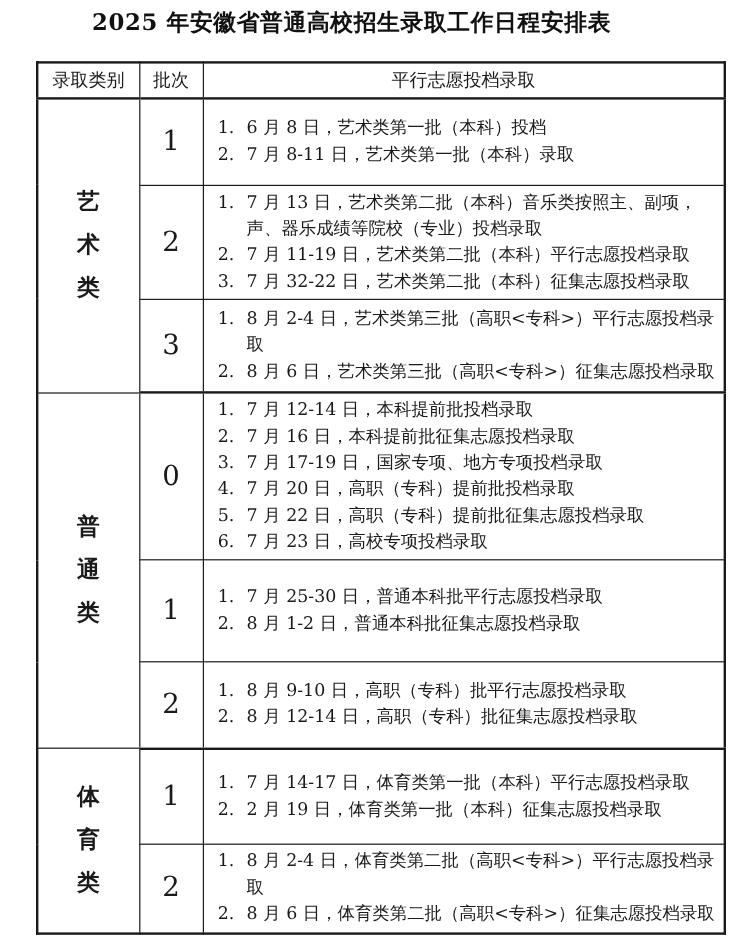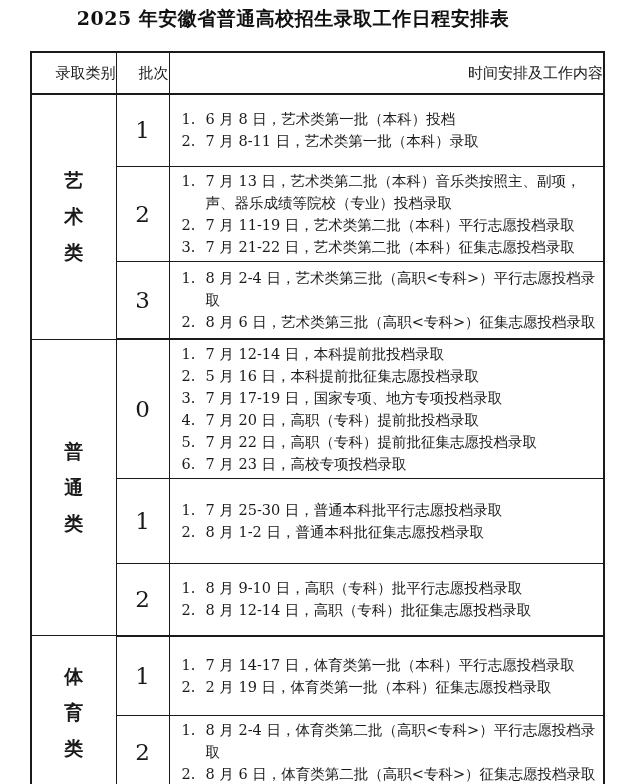--- a/index.html
+++ b/index.html
@@ -29,21 +29,21 @@
     top: 51px;
     width: 573px;
     border-collapse: collapse;
     table-layout: fixed;
   }
   table.sched td {
     border: 1px solid #1a1a1a;
     vertical-align: middle;
   }
   table.sched { border: 2px solid #1a1a1a; }
-  tr.hrow td { border-bottom-width: 2px; height: 42px; font-size: 15px; text-align: right; }
+  tr.hrow td { border-bottom-width: 2px; height: 30px; font-size: 15px; text-align: center; }
   tr.sec-end td { border-bottom-width: 2px; }
   td.cat { border-bottom-width: 2px; }
   .h72  { height: 72px; }
   .h87  { height: 87px; }
   .h78  { height: 78px; }
   .h133 { height: 133px; }
   .h85  { height: 85px; }
   .h72b { height: 72px; }
   .h80  { height: 80px; }
   .h74  { height: 74px; }
@@ -87,21 +87,21 @@
   <colgroup>
     <col style="width:85px">
     <col style="width:53px">
     <col style="width:435px">
   </colgroup>
 
   <tbody>
       <tr class="hrow">
     <td>录取类别</td>
     <td>批次</td>
-    <td>时间安排及工作内容</td>
+    <td>平行志愿投档录取</td>
   </tr>
 
   <tr class="h72">
     <td class="cat" rowspan="3">
       <div class="catwrap">
         <span>艺</span>
         <span>术</span>
         <span>类</span>
       </div>
     </td>
@@ -123,21 +123,21 @@
       <div class="it">
         <span class="n">1.</span>
         <span class="t">7 月 13 日，艺术类第二批（本科）音乐类按照主、副项，声、器乐成绩等院校（专业）投档录取</span>
       </div>
       <div class="it">
         <span class="n">2.</span>
         <span class="t">7 月 11-19 日，艺术类第二批（本科）平行志愿投档录取</span>
       </div>
       <div class="it">
         <span class="n">3.</span>
-        <span class="t">7 月 21-22 日，艺术类第二批（本科）征集志愿投档录取</span>
+        <span class="t">7 月 32-22 日，艺术类第二批（本科）征集志愿投档录取</span>
       </div>
     </td>
   </tr>
   <tr class="h78 sec-end">
     <td class="batch">3</td>
     <td class="content">
       <div class="it">
         <span class="n">1.</span>
         <span class="t">8 月 2-4 日，艺术类第三批（高职&lt;专科&gt;）平行志愿投档录取</span>
       </div>
@@ -157,21 +157,21 @@
       </div>
     </td>
     <td class="batch">0</td>
     <td class="content">
       <div class="it">
         <span class="n">1.</span>
         <span class="t">7 月 12-14 日，本科提前批投档录取</span>
       </div>
       <div class="it">
         <span class="n">2.</span>
-        <span class="t">5 月 16 日，本科提前批征集志愿投档录取</span>
+        <span class="t">7 月 16 日，本科提前批征集志愿投档录取</span>
       </div>
       <div class="it">
         <span class="n">3.</span>
         <span class="t">7 月 17-19 日，国家专项、地方专项投档录取</span>
       </div>
       <div class="it">
         <span class="n">4.</span>
         <span class="t">7 月 20 日，高职（专科）提前批投档录取</span>
       </div>
       <div class="it">

